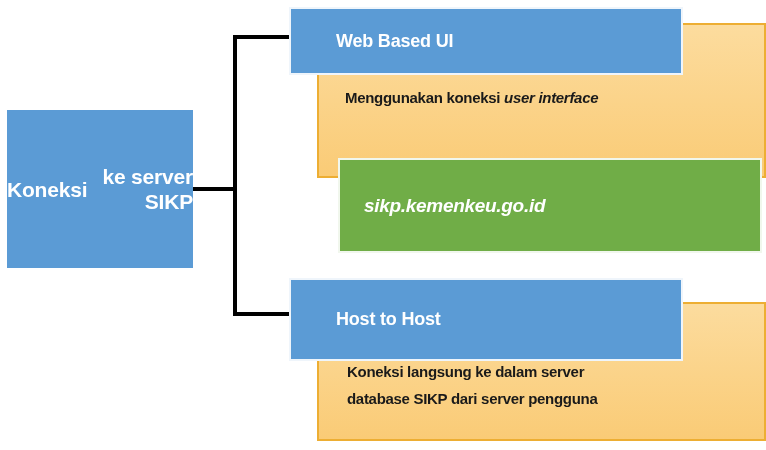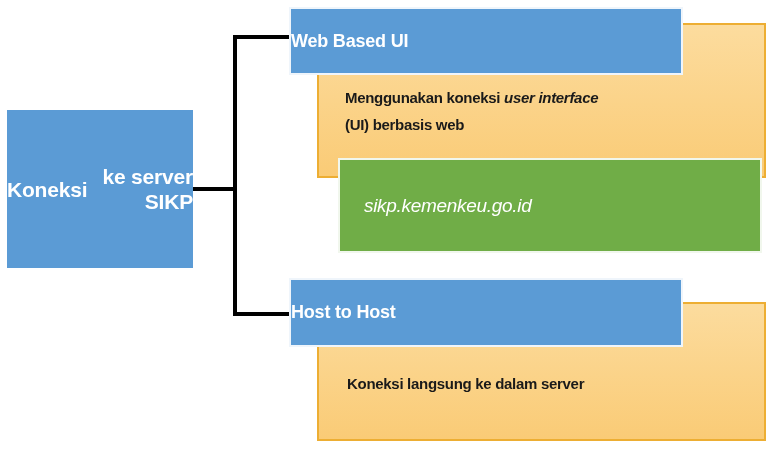--- a/index.html
+++ b/index.html
@@ -54,50 +54,51 @@
     width: 394px;
     background: var(--blue, #5B9BD5);
     border: 2px solid rgba(255,255,255,0.9);
     box-sizing: border-box;
     color: var(--title-text, #FFFFFF);
     display: flex;
     align-items: center;
     font-size: 18px;
     font-weight: 700;
     letter-spacing: -0.2px;
+    padding-left: 45px;
     z-index: 4;
   }
   .title-1 { top: 7px; height: 68px; }
-  .title-2 { top: 278px; height: 69px; align-items: center; }
+  .title-2 { top: 278px; height: 83px; align-items: center; }
   .desc {
     position: absolute;
     color: var(--body-text, #1A1A1A);
     font-size: 15px;
     font-weight: 700;
     line-height: 27px;
     letter-spacing: -0.3px;
     z-index: 3;
     white-space: nowrap;
   }
   .desc-1 { left: 345px; top: 84px; }
-  .desc-2 { left: 347px; top: 370px; }
+  .desc-2 { left: 347px; top: 358px; }
   .url-box {
     position: absolute;
     left: 338px; top: 158px;
     width: 424px; height: 95px;
     background: var(--green, #70AD47);
     border: 2px solid rgba(255,255,255,0.9);
     box-sizing: border-box;
     color: var(--title-text, #FFFFFF);
     display: flex;
     flex-direction: column;
     justify-content: center;
     padding-left: 24px;
     font-size: 19px;
-    font-weight: 400;
+    font-weight: 700;
     font-style: italic;
     line-height: 27px;
     letter-spacing: -0.3px;
     z-index: 3;
     white-space: nowrap;
   }
 </style>
 </head>
 <body>
 
@@ -114,30 +115,30 @@
   </div>
 
   <div class="panel panel-1"></div>
 
   <div class="title-box title-1">
     <span>Web Based UI</span>
   </div>
 
   <div class="desc desc-1">
     <div><span>Menggunakan koneksi </span><i>user interface</i></div>
-    <div>(UI) berbasis web</div>
   </div>
 
   <div class="url-box">
     <div>sikp.kemenkeu.go.id</div>
   </div>
 
   <div class="panel panel-2"></div>
 
   <div class="title-box title-2">
     <span>Host to Host</span>
   </div>
 
   <div class="desc desc-2">
     <div>Koneksi langsung ke dalam server</div>
+    <div>database SIKP dari server pengguna</div>
   </div>
 
 </div>
 
 </body></html>

